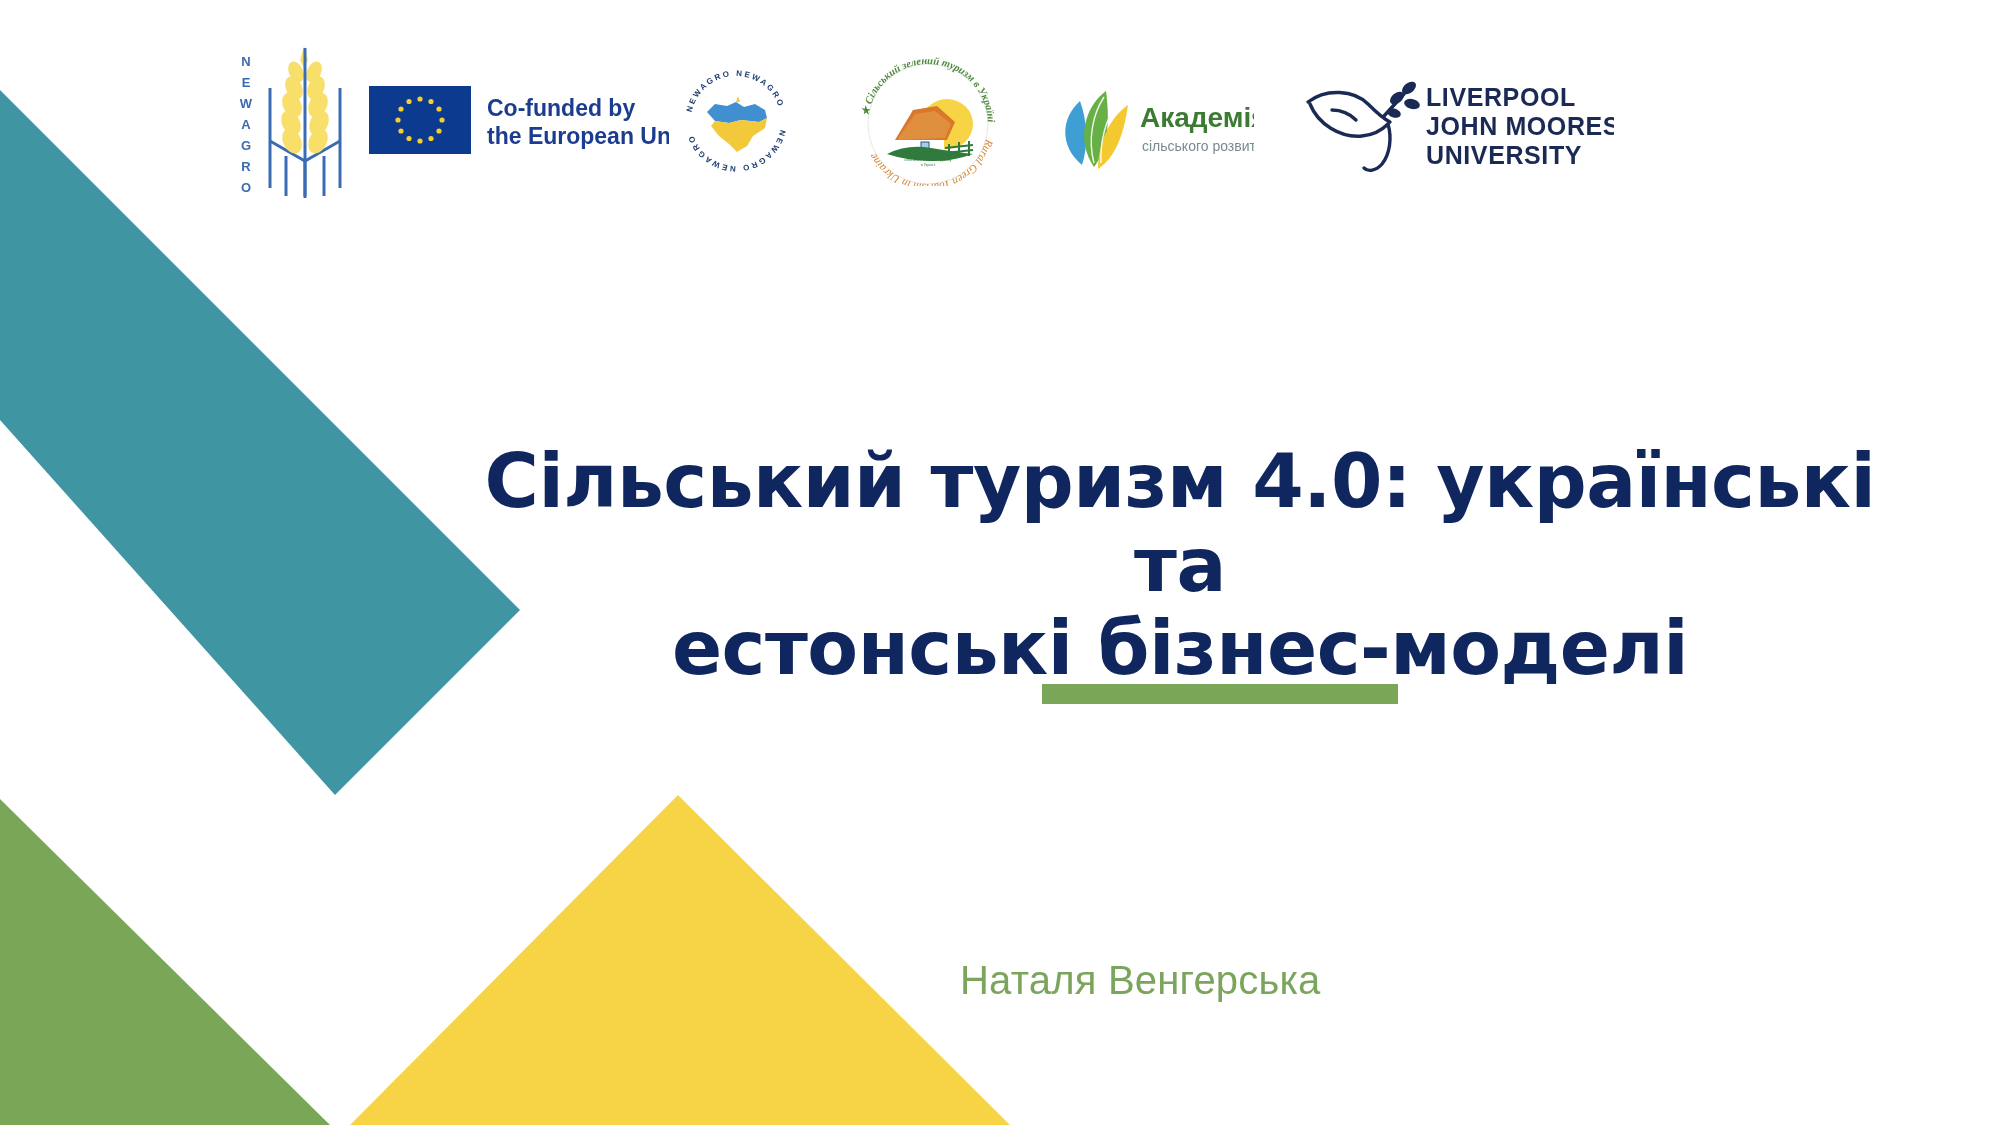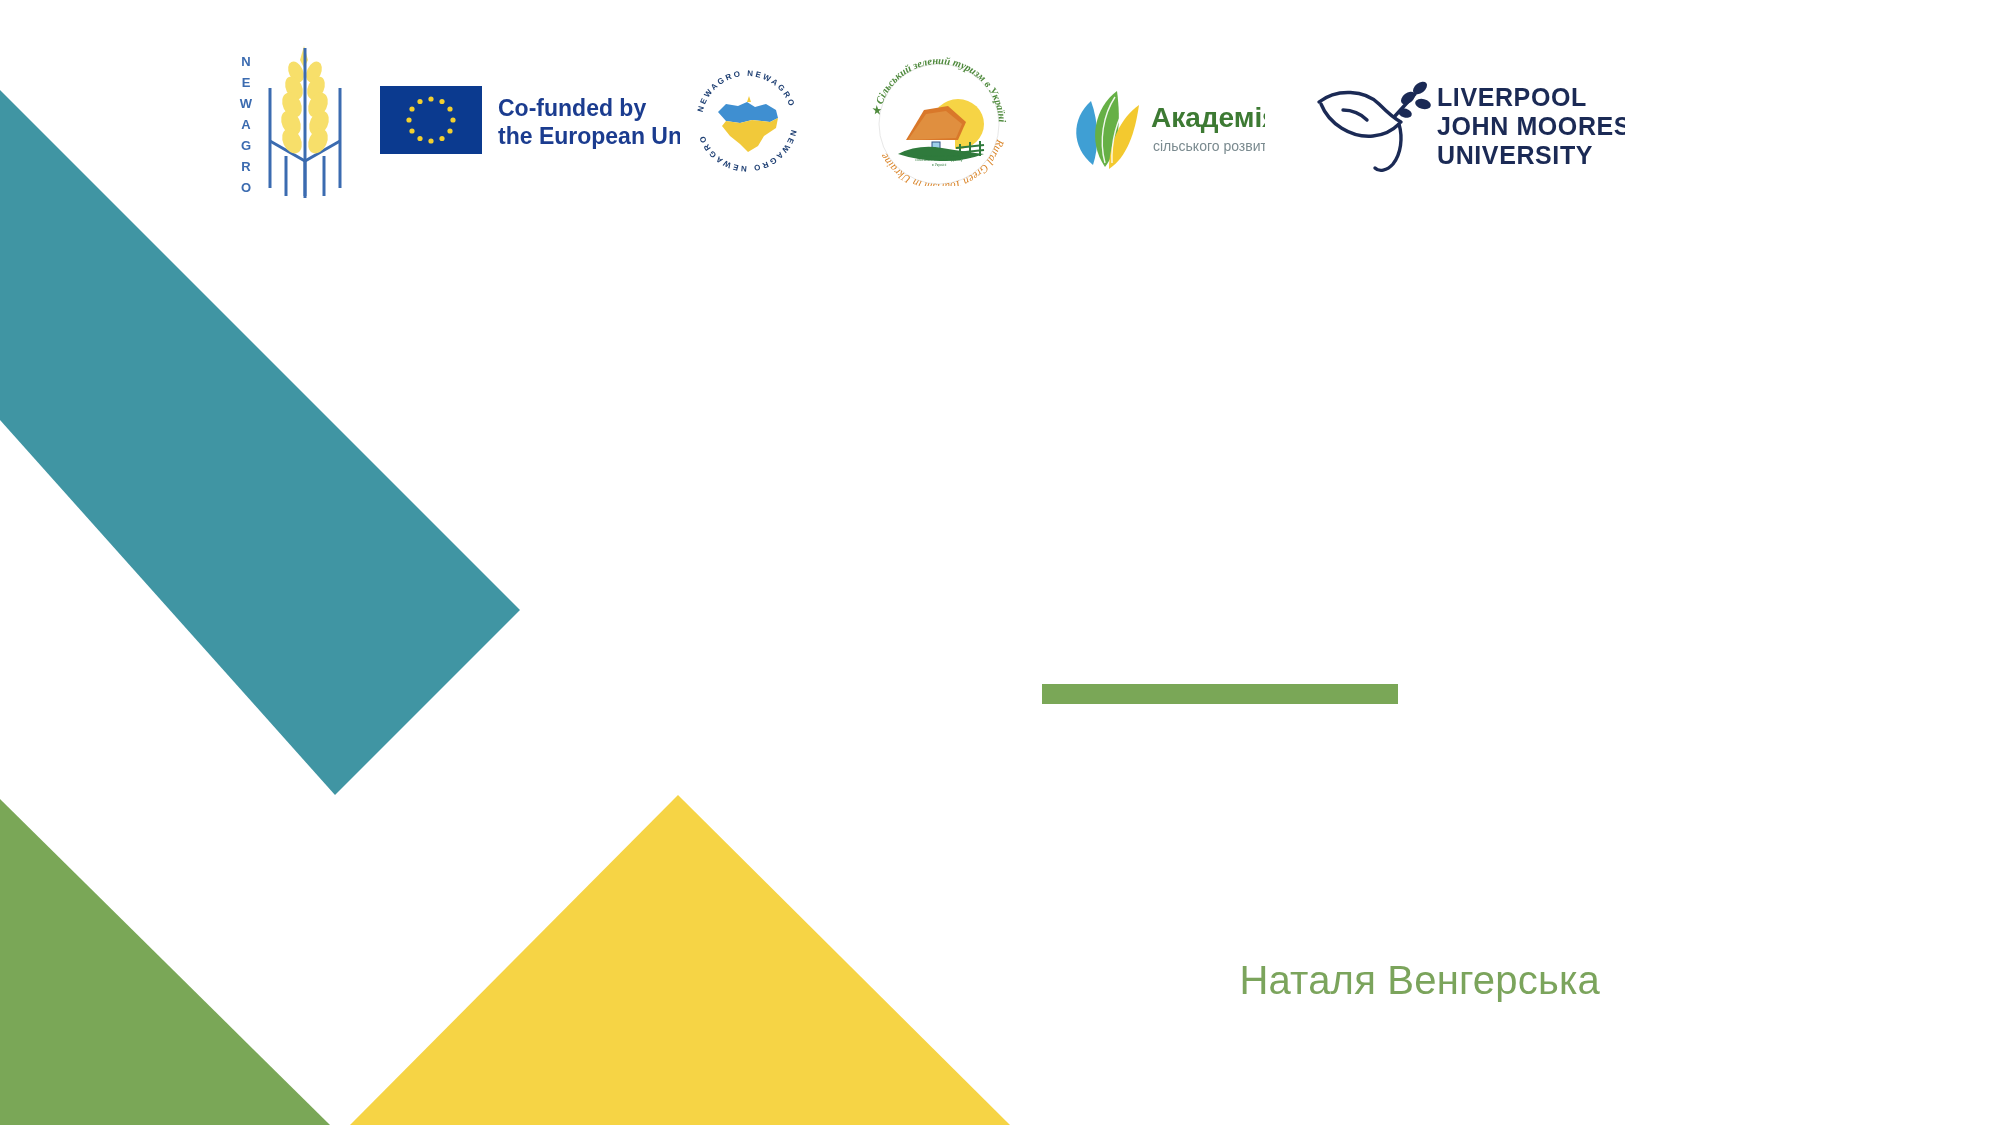--- a/index.html
+++ b/index.html
@@ -53,21 +53,21 @@
   }
   .logo {
     position: relative;
     flex: none;
     display: flex;
     align-items: center;
   }
   .logo svg { display: block; }
 
   #logo-newagro   { width: 130px; height: 165px; }
-  #logo-eu        { width: 300px; height: 86px;  margin-left: 20px; }
+  #logo-eu        { width: 300px; height: 86px;  margin-left: 9px; }
   #logo-znu       { width: 92px;  height: 100px; margin-left: 30px; }
   #logo-newagro-circle { width: 110px; height: 110px; margin-left: 12px; }
   #logo-rgt       { width: 155px; height: 130px; margin-left: 60px; }
   #logo-akademia  { width: 200px; height: 100px; margin-left: 48px; }
   #logo-ljmu      { width: 318px; height: 110px; margin-left: 42px; justify-content: flex-end; }
 
   
   #title-block {
     position: absolute;
     left: 440px;
@@ -93,21 +93,21 @@
     height: 20px;
     background: #7aa757;
   }
 
   
   #author {
     position: absolute;
     left: 960px;
     top: 958px;
     width: 640px;
-    text-align: right;
+    text-align: left;
     font-family: "Liberation Sans", sans-serif;
     font-size: 40px;
     font-weight: normal;
     color: #7ba45c;
     letter-spacing: 0.2px;
   }
 </style>
 </head>
 <body>
 
@@ -278,18 +278,22 @@
           <ellipse cx="98" cy="47" rx="7" ry="4.5" transform="rotate(18 98 47)"></ellipse>
         </g>
         <text x="130" y="40" fill="#1b2a55" font-family="Liberation Sans, sans-serif" font-size="25" font-weight="bold" letter-spacing="0.6">LIVERPOOL</text>
         <text x="130" y="69" fill="#1b2a55" font-family="Liberation Sans, sans-serif" font-size="25" font-weight="bold" letter-spacing="0.6">JOHN MOORES</text>
         <text x="130" y="98" fill="#1b2a55" font-family="Liberation Sans, sans-serif" font-size="25" font-weight="bold" letter-spacing="0.6">UNIVERSITY</text>
       </svg>
     </div>
 
   </div>
 
+  <div id="title-block">
+    <h1 id="slide-title">Сільський туризм 4.0: українські та
+естонські бізнес-моделі</h1>
+  </div>
 
   <div id="title-rule"></div>
 
   <div id="author">Наталя Венгерська</div>
 
 </div>
 
 </body></html>

